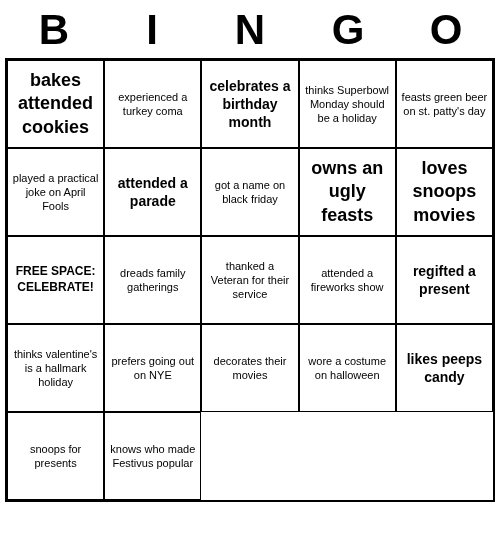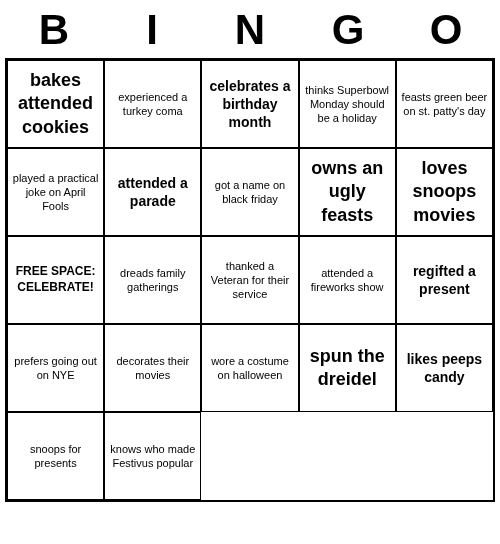--- a/index.html
+++ b/index.html
@@ -79,20 +79,20 @@
     <div class="bingo-cell">played a practical joke on April Fools</div>
     <div class="bingo-cell medium-text">attended a parade</div>
     <div class="bingo-cell">got a name on black friday</div>
     <div class="bingo-cell big-text">owns an ugly feasts</div>
     <div class="bingo-cell big-text">loves snoops movies</div>
     <div class="bingo-cell free-space">FREE SPACE: CELEBRATE!</div>
     <div class="bingo-cell">dreads family gatherings</div>
     <div class="bingo-cell">thanked a Veteran for their service</div>
     <div class="bingo-cell">attended a fireworks show</div>
     <div class="bingo-cell medium-text">regifted a present</div>
+    <div class="bingo-cell">thinks valentine's is a hallmark holiday</div>
     <div class="bingo-cell">prefers going out on NYE</div>
     <div class="bingo-cell">decorates their movies</div>
     <div class="bingo-cell">wore a costume on halloween</div>
-    <div class="bingo-cell big-text">spun the dreidel</div>
     <div class="bingo-cell medium-text">likes peeps candy</div>
     <div class="bingo-cell">snoops for presents</div>
     <div class="bingo-cell">knows who made Festivus popular</div>
   </div>
 
 </body></html>

